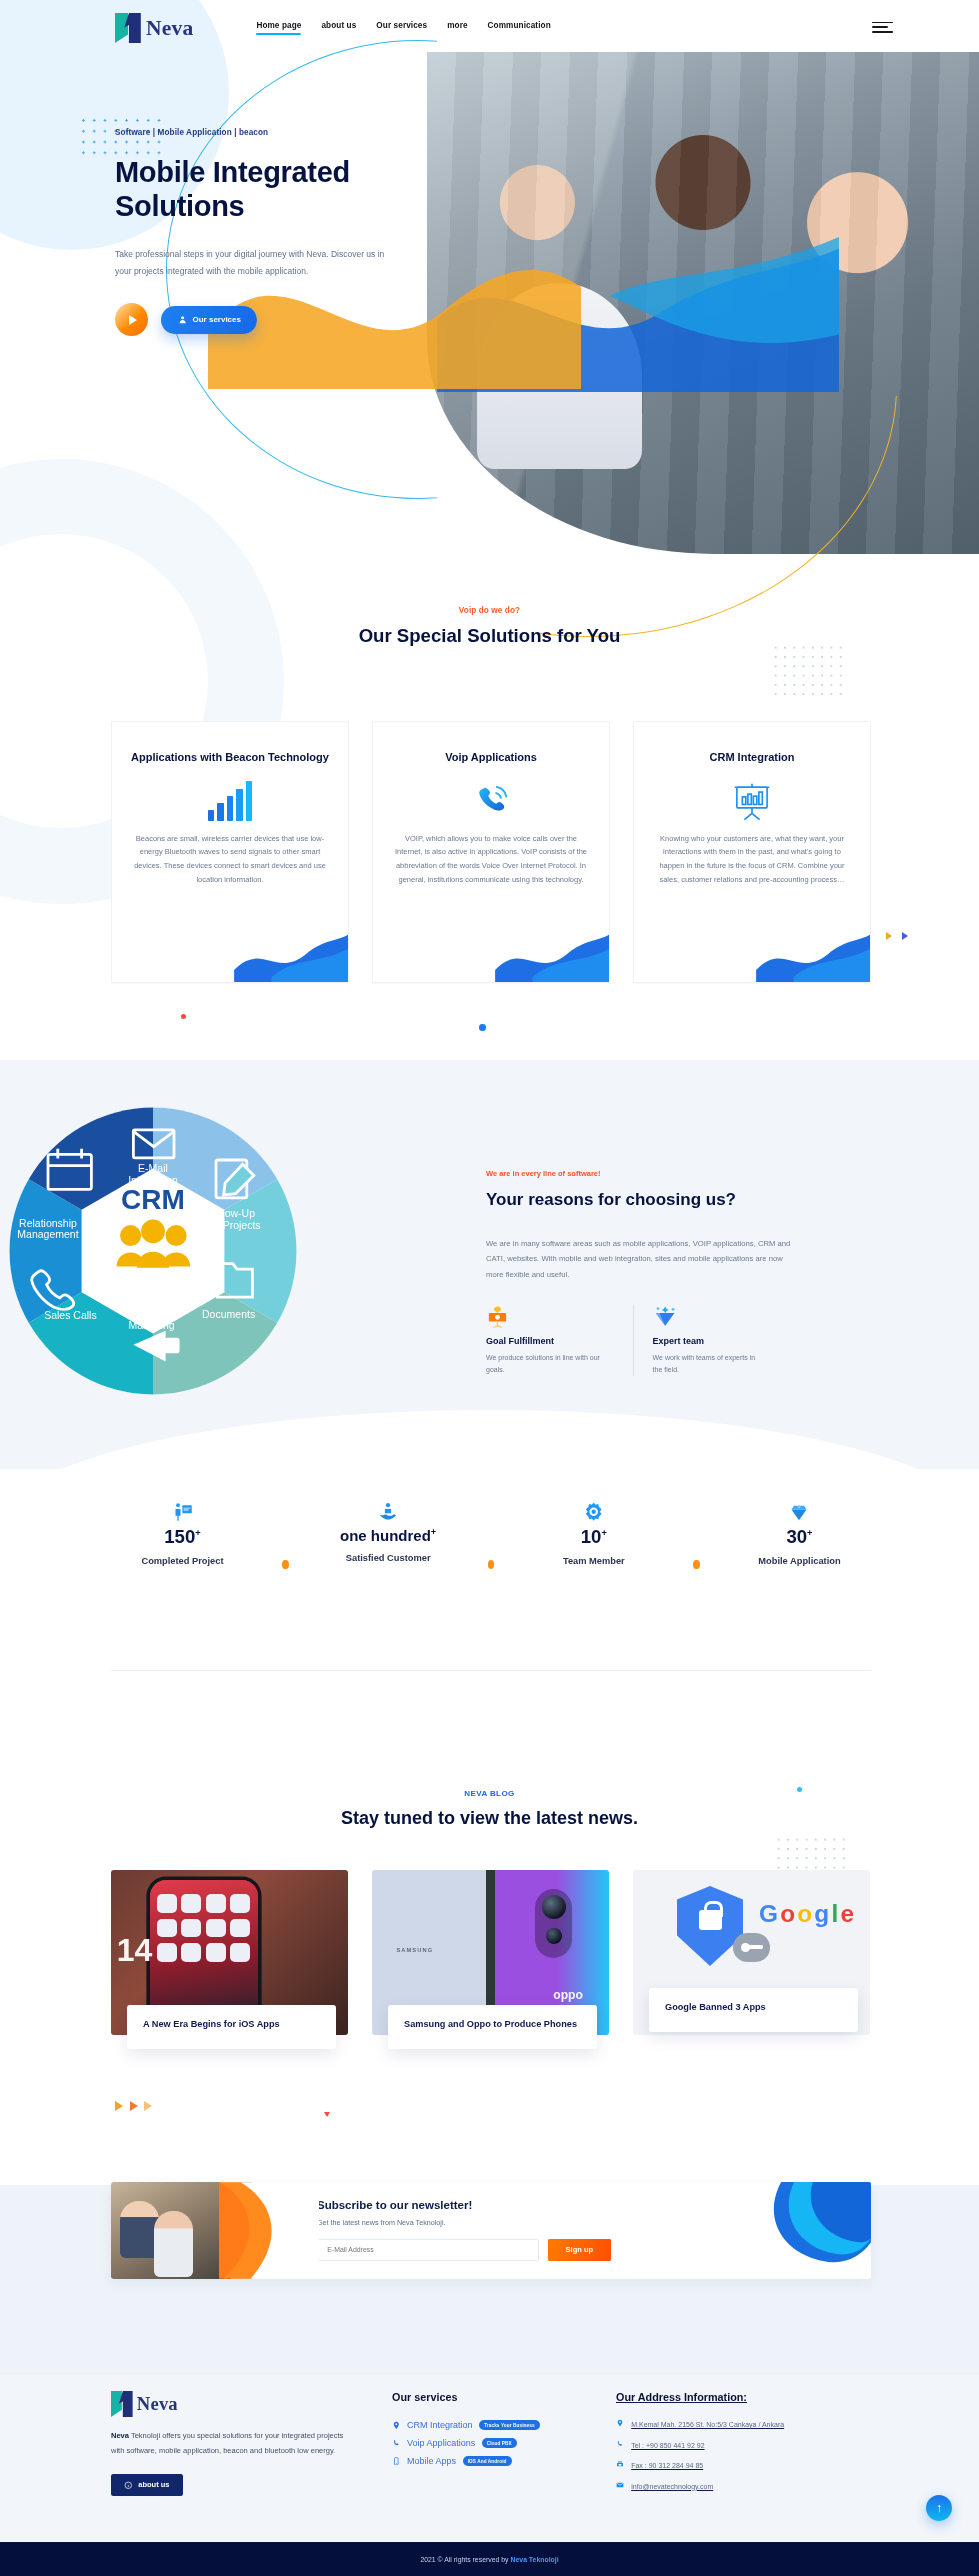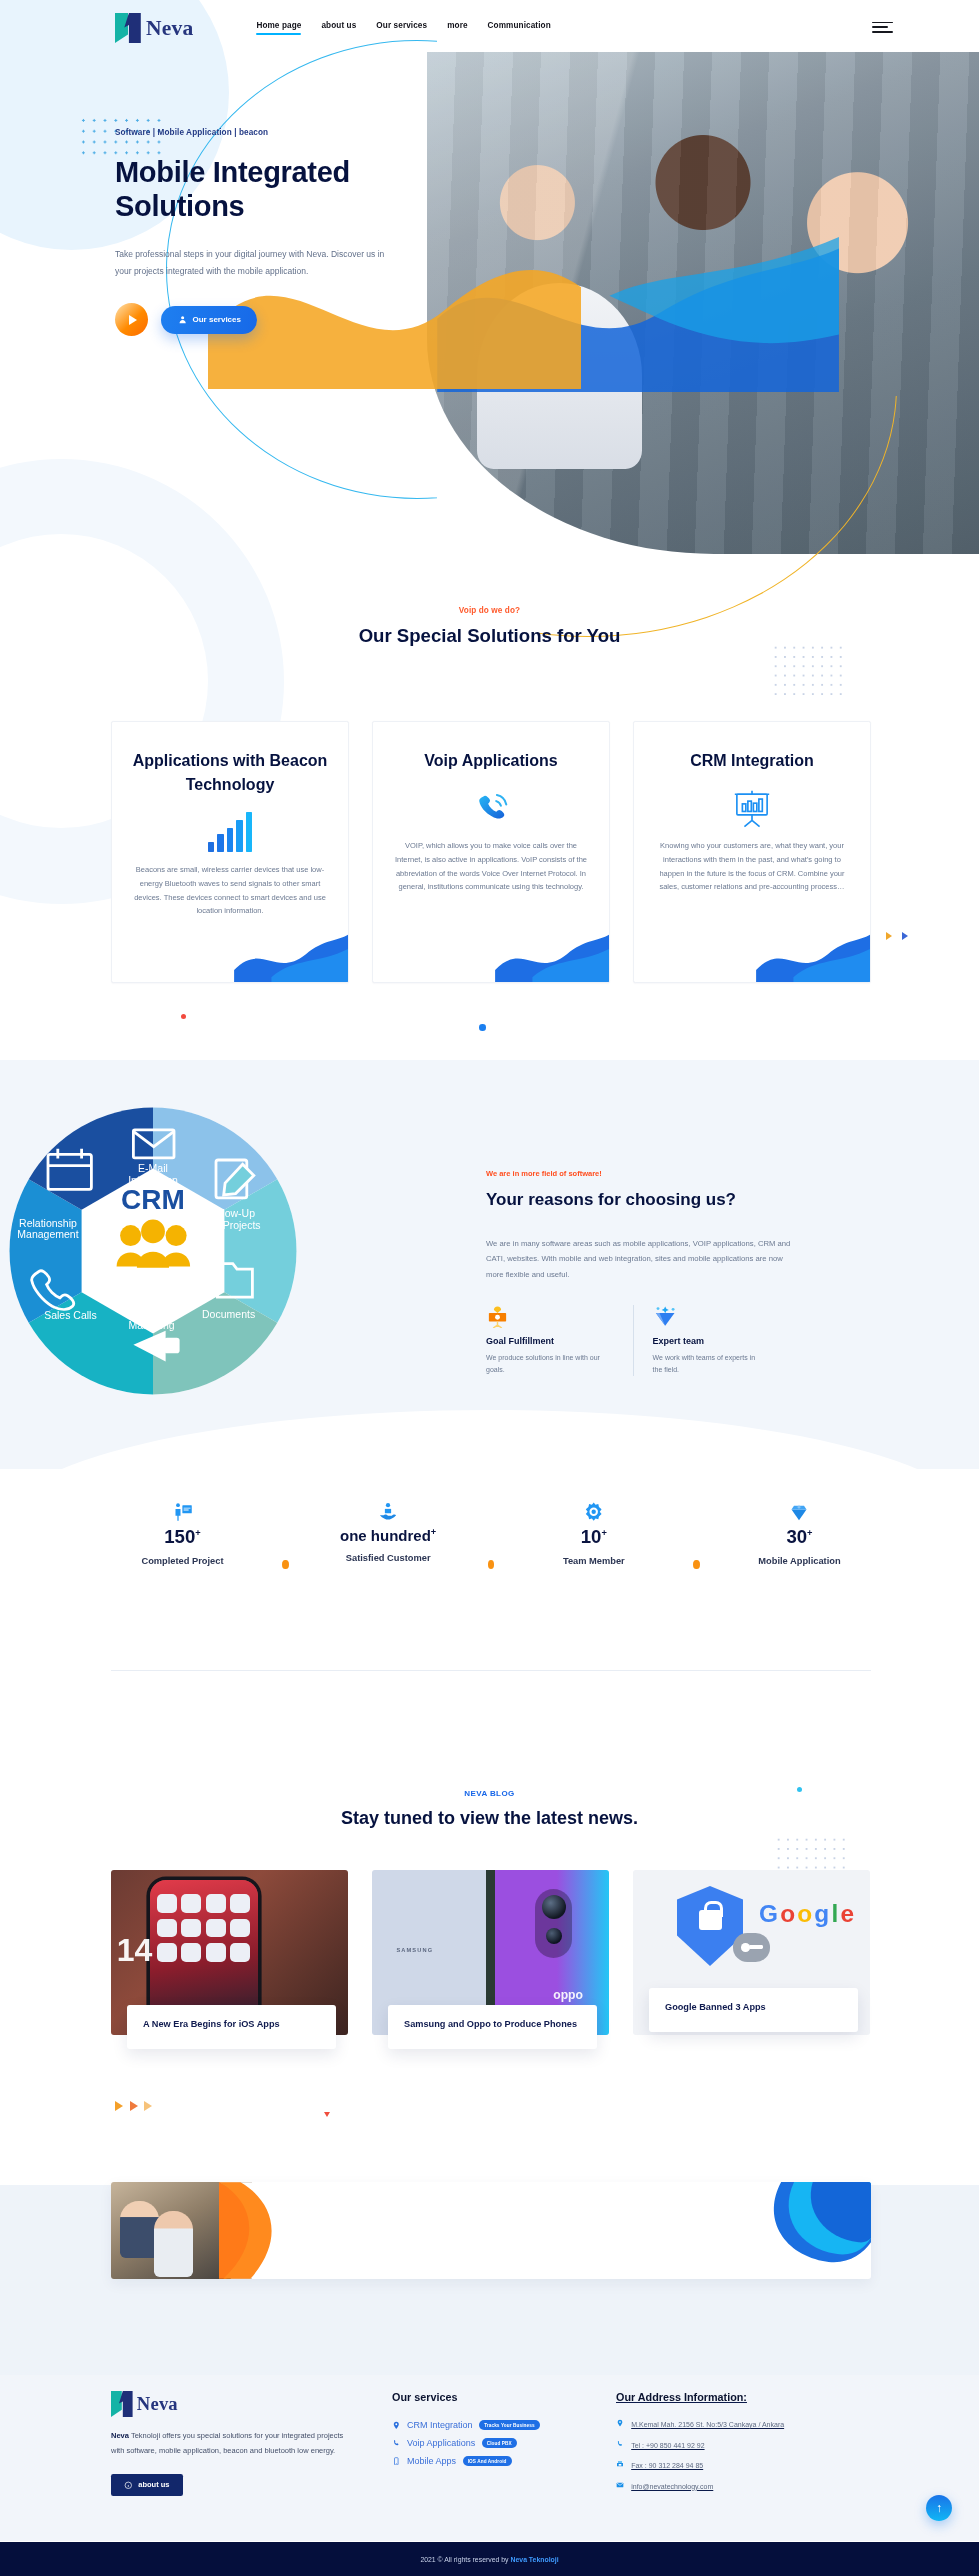--- a/index.html
+++ b/index.html
@@ -89,21 +89,21 @@
   
   .sec-label { text-align:center; font-size:8.2px; font-weight:700; color:#ff5a2c; letter-spacing:0.1px; }
   .sec-title { text-align:center; font-size:18.6px; font-weight:800; color:#06123f; line-height:1.34; margin-top:8.6px; }
   .dots-grid2 { position:absolute; right:133px; top:643px; width:75px; height:52px;
      background-image:radial-gradient(#c8d3e6 1.1px, transparent 1.2px); background-size:9.3px 9.3px; }
 
   .cards { position:absolute; left:111px; top:721px; width:760px; display:flex; gap:23px; z-index:20; }
   .card { width:238px; height:262px; background:#fff; border:0.7px solid #eef1f6; border-radius:2.2px;
           position:relative; overflow:hidden; padding:27px 18.6px 0; text-align:center;
           box-shadow:0 0.7px 1.4px rgba(16,32,80,.03); }
-  .card h3 { font-size:16px; font-weight:800; color:#06123f; line-height:1.5; }
+  .card h3 { font-size:11px; font-weight:800; color:#06123f; line-height:1.5; }
   .card-icon { height:62px; display:flex; align-items:center; justify-content:center; margin-top:4.3px; }
   .card p { font-size:7.5px; line-height:1.82; color:#6c7a92; }
   .card-wave { position:absolute; right:-1.4px; bottom:-1.4px; width:115px; height:66px; }
 
   .bars { display:flex; align-items:flex-end; gap:2.9px; height:40px; }
   .bars i { display:block; width:6.5px; border-radius:0.7px; }
 
   
   .crm-band { position:absolute; left:0; top:1060px; width:979px; height:409px; background:#f2f6fb; z-index:3; }
   .crm-band:after{ content:""; position:absolute; left:0; bottom:-56px; width:979px; height:115px;
@@ -422,21 +422,21 @@
       <path d="M46 240c5-5 12 2 15 7 3 5 0 8-3 11 3 8 11 16 19 19 3-3 6-6 11-3 5 3 12 10 7 15-6 6-17 6-29 0-14-8-27-25-29-36-2-6 4-10 9-13z"></path>
     </g>
     <g fill="none" stroke="#fff" stroke-width="4">
       <rect x="60" y="72" width="62" height="50" rx="3"></rect>
         <path d="M60 88h62"></path>
         <path d="M74 64v14M108 64v14"></path>
     </g>
   </svg>
 
   <div class="crm-right">
-    <div class="crm-eyebrow">We are in more field of software!</div>
+    <div class="crm-eyebrow">We are in every line of software!</div>
     <div class="crm-h2">Your reasons for choosing us?</div>
     <div class="crm-p">We are in many software areas such as mobile applications, VOIP applications, CRM and CATI, websites. With mobile and web integration, sites and mobile applications are now more flexible and useful.</div>
     <div class="feat-row">
       <div class="feat">
         <div class="fi">
           <svg width="23" height="23" viewBox="0 0 32 32">
             <rect x="4" y="11" width="24" height="12" rx="1" fill="#f77f00"></rect>
             <path d="M16 2c3 0 5 2 5 5l-5 4-5-4c0-3 2-5 5-5z" fill="#fcbf1e"></path>
             <circle cx="16" cy="17" r="3.4" fill="#fff"></circle>
             <path d="M16 23v5M16 28l-6 4M16 28l6 4" stroke="#fcd36a" stroke-width="2" fill="none"></path>
@@ -578,20 +578,28 @@
   <div style="position:absolute; left:324px; top:2112px; width:0;height:0;border-left:3.6px solid transparent;border-right:3.6px solid transparent;border-top:5.7px solid #f04e3e; z-index:16;"></div>
 
   <div class="nl-band"></div>
   <div class="nl">
     <div class="nl-photo"></div>
     <svg class="nl-orange" viewBox="0 0 140 135">
       <path d="M0,0 C58,22 76,78 16,135 L140,135 L140,0 Z" fill="#ffffff"></path>
       <path d="M0,0 C52,26 68,80 10,135 L0,135 Z" fill="#ff7a18"></path>
       <path d="M0,0 C48,26 62,82 6,135 L44,135 C96,76 72,24 30,0 Z" fill="#ff8a1e"></path>
     </svg>
+    <div class="nl-body">
+      <h3>Subscribe to our newsletter!</h3>
+      <p>Get the latest news from Neva Teknoloji.</p>
+      <div class="nl-form">
+        <input type="text" placeholder="E-Mail Address" style="">
+        <button>Sign up</button>
+      </div>
+    </div>
     <svg class="nl-blue" viewBox="0 0 185 135">
       <path d="M60,0 C34,48 60,98 118,110 C150,117 172,102 185,84 L185,0 Z" fill="#1a6fe0"></path>
       <path d="M78,0 C56,46 84,92 136,100 C162,104 176,92 185,78 L185,0 Z" fill="#16b5f3"></path>
       <path d="M104,0 C92,40 120,78 168,84 C176,85 181,82 185,78 L185,0 Z" fill="#1366d8"></path>
     </svg>
   </div>
 
   <div class="footer">
     <div class="f-inner">
       <div class="f-col1">

